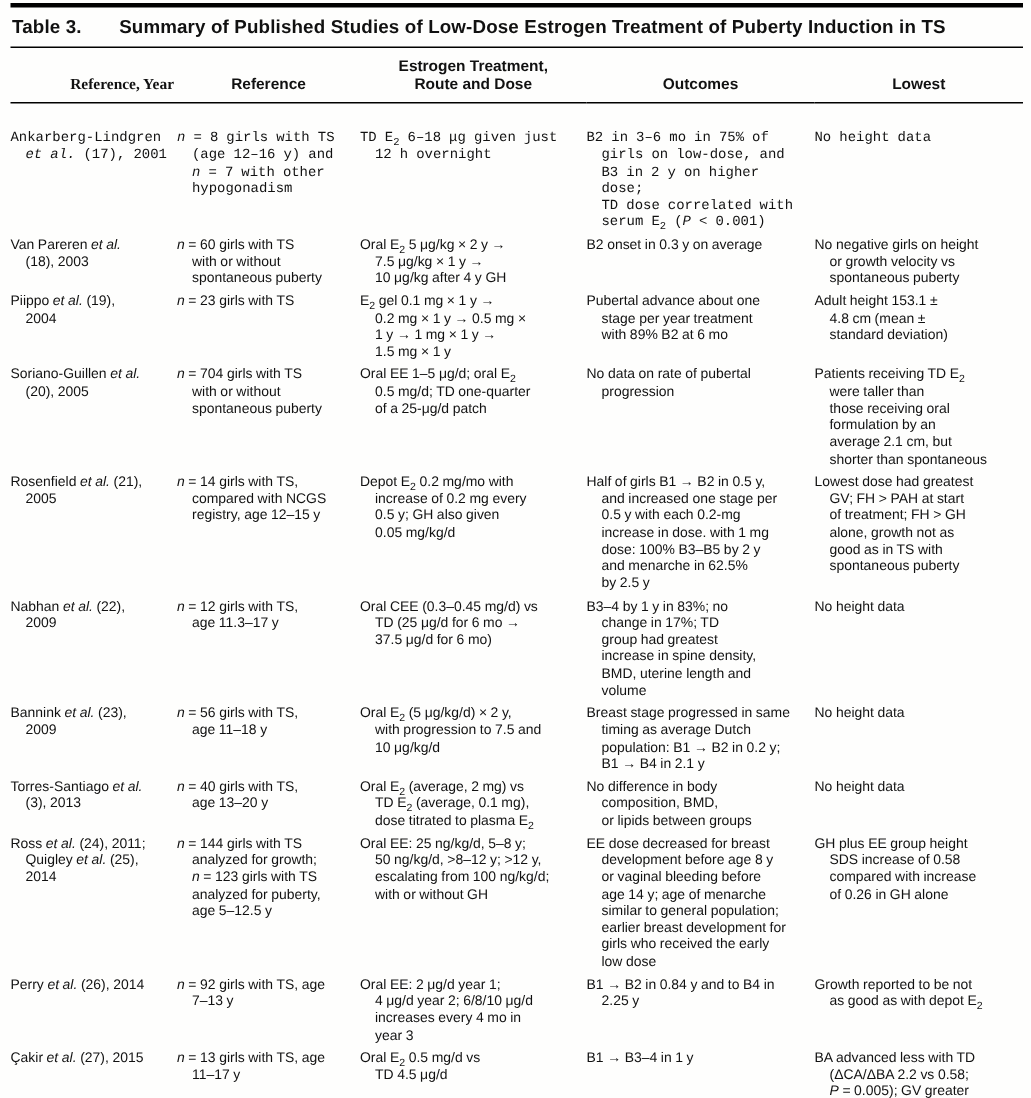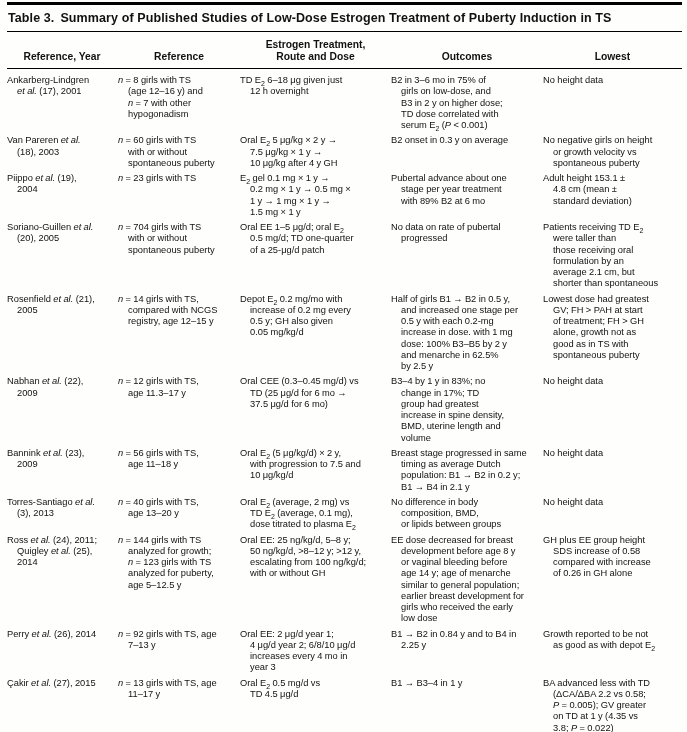--- a/index.html
+++ b/index.html
@@ -22,48 +22,48 @@
     margin-bottom: 0;
   }
   .title-bar {
     padding: 6px 1px 6px 1px;
     border-bottom: 1.5px solid #000;
     font-size: 12.5px;
     font-weight: bold;
     letter-spacing: 0.1px;
     white-space: nowrap;
   }
-  .title-bar .tlabel { margin-right: 6px; }
+  .title-bar .tlabel { margin-right: 25px; }
   table.main {
     width: 675px;
     border-collapse: collapse;
     table-layout: fixed;
     border-bottom: 2.5px solid #000;
   }
   thead th {
     font-size: 10.3px;
     font-weight: bold;
     vertical-align: bottom;
     padding: 7px 2px 6px 2px;
     border-bottom: 1.8px solid #000;
     white-space: pre-line;
     line-height: 11.5px;
   }
-  thead th.first { text-align: center; padding-left: 1px; }
+  thead th.first { text-align: right; padding-left: 1px; font-family: Liberation Serif, serif; }
   tbody td {
     font-size: 9.3px;
     line-height: 11.25px;
     vertical-align: top;
     text-align: left;
     white-space: pre-line;
     padding: 1.5px 4px 2.5px 10px;
     text-indent: -10px;           
     word-spacing: -0.2px;
   }
-  tbody tr.row-first td { padding-top: 6px; }
+  tbody tr.row-first td { padding-top: 17px; font-family: Liberation Mono, monospace; }
   tbody td sub { font-size: 7px; line-height: 0; }
 </style>
 </head>
 <body>
 
 <div class="page">
   <div class="top-rule"></div>
 
   <div class="title-bar">
     <span class="tlabel">Table 3.</span><span>Summary of Published Studies of Low-Dose Estrogen Treatment of Puberty Induction in TS</span>
@@ -136,21 +136,21 @@
       <tr>
         <td>Soriano-Guillen <i>et al.</i>
 (20), 2005</td>
         <td><i>n</i> = 704 girls with TS
 with or without
 spontaneous puberty</td>
         <td>Oral EE 1–5 μg/d; oral E<sub>2</sub>
 0.5 mg/d; TD one-quarter
 of a 25-μg/d patch</td>
         <td>No data on rate of pubertal
-progressed</td>
+progression</td>
         <td>Patients receiving TD E<sub>2</sub>
 were taller than
 those receiving oral
 formulation by an
 average 2.1 cm, but
 shorter than spontaneous</td>
       </tr>
       <tr>
         <td>Rosenfield <i>et al.</i> (21),
 2005</td>

